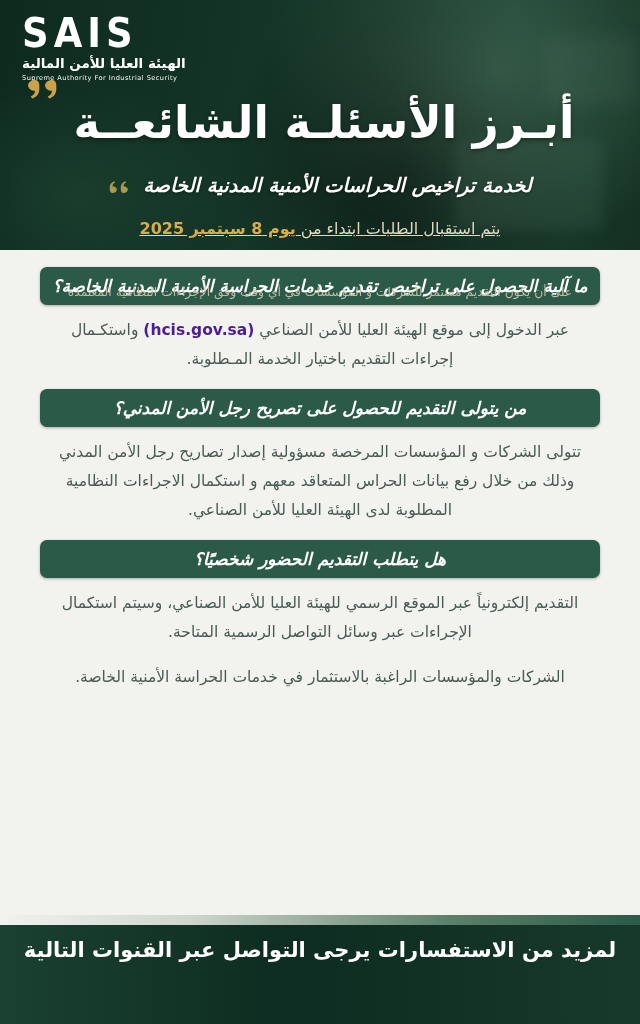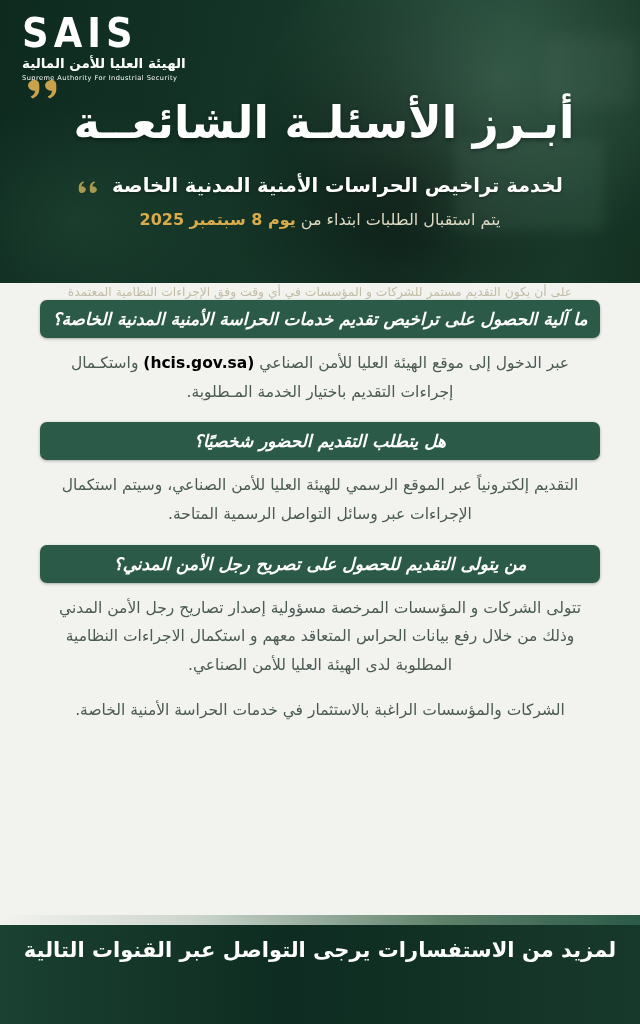--- a/index.html
+++ b/index.html
@@ -4,60 +4,60 @@
 <style>
   * { margin:0; padding:0; box-sizing:border-box; }
   html,body { background:#ddd; }
   body { font-family:"DejaVu Sans", sans-serif; }
   .poster{
     width:640px; height:1024px; margin:0 auto; position:relative;
     display:flex; flex-direction:column; overflow:hidden; background:#f2f2ef;
   }
   
   .header{
-    height:283px; position:relative; flex:none; color:#fff; direction:rtl;
+    height:250px; position:relative; flex:none; color:#fff; direction:rtl;
     background:
       radial-gradient(ellipse 330px 250px at 78% 28%, rgba(96,138,115,0.38), transparent 70%),
       radial-gradient(ellipse 270px 320px at 63% 68%, rgba(0,0,0,0.5), transparent 65%),
       radial-gradient(ellipse 220px 170px at 12% 78%, rgba(44,88,66,0.35), transparent 70%),
       linear-gradient(100deg, #0e2a1f 0%, #143527 40%, #1d4030 75%, #143122 100%);
   }
   .monitor-glow{ position:absolute; right:36px; top:140px; width:150px; height:90px;
     background:rgba(120,160,140,0.10); filter:blur(6px); border-radius:4px; }
   .monitor-glow2{ position:absolute; right:4px; top:36px; width:90px; height:70px;
     background:rgba(140,170,150,0.08); filter:blur(8px); border-radius:4px; }
   .logo{ position:absolute; top:14px; right:auto; left:22px; text-align:left; direction:ltr; }
   .logo-sais{ font-size:37px; font-weight:800; letter-spacing:5px; line-height:1.05;
     transform:scaleY(1.08); transform-origin:left top; }
   .logo-ar{ font-size:13.5px; font-weight:bold; margin-top:2px; direction:rtl; text-align:left; }
   .logo-en{ font-size:6.6px; font-weight:normal; letter-spacing:0.45px; margin-top:3px; white-space:nowrap; }
   .quotes-top{ position:absolute; top:80px; left:28px; display:flex; gap:3px; }
   .quotes-sub{ display:inline-flex; gap:2px; margin-right:8px; vertical-align:middle; }
   .main-title{ position:absolute; top:96px; right:0; left:8px; text-align:center;
     font-size:45px; font-weight:800; letter-spacing:0; text-shadow:0 2px 4px rgba(0,0,0,.35); }
   .subtitle{ position:absolute; top:174px; right:0; left:0; text-align:center;
-    font-size:19.5px; font-weight:bold; text-shadow:0 1px 3px rgba(0,0,0,.35); }
-  .dateline{ position:absolute; top:210px; right:0; left:0; text-align:center;
-    font-size:16px; color:#ddd8c2; }
+    font-size:19.5px; font-weight:bold; text-shadow:0 1px 3px rgba(0,0,0,.35);font-style:italic; }
+  .dateline{ position:absolute; top:219px; right:0; left:0; text-align:center;
+    font-size:16px; color:#ddd8c2;text-decoration:underline; }
   .date-strong{ color:#d9ab4a; font-weight:800; }
   .note{ position:absolute; top:250px; right:0; left:0; text-align:center;
     font-size:12.3px; color:#c2bda6;margin-top:35px; }
   
   .body{ flex:1; background:#f2f2ef; direction:rtl; padding:17px 40px 0; }
   .q-bar{
     background:#2b5a48; color:#fff; border-radius:7px; text-align:center;
     font-weight:bold; font-size:17px; padding:9px 10px;
     box-shadow:0 1px 3px rgba(0,0,0,.3);
     font-style:italic;
   }
   .answer{
     text-align:center; color:#4b5b53; font-size:15.5px; line-height:1.85;
     max-width:545px; margin:11px auto 16px;
   }
-  .gold{ color:#000000; font-weight:bold; unicode-bidi:embed; }
+  .gold{ color:#4c1d95; font-weight:bold; unicode-bidi:embed; }
   
   .strip{ height:10px; flex:none;
     background:linear-gradient(90deg,#f2f2ef 0%,#cdd6cd 30%,#5d8069 70%,#2b5a48 100%); }
   .footer{
     height:99px; flex:none; position:relative; color:#fff; text-align:center;
     background:linear-gradient(90deg,#1a4131 0%,#0e2c21 45%,#17392b 100%);
     padding-top:13px;
   }
   .footer-heading{ font-size:21px; font-weight:bold; direction:rtl; }
   svg{ display:block; }
@@ -111,27 +111,27 @@
 
     <div class="qa">
       <div class="q-bar">ما آلية الحصول على تراخيص تقديم خدمات الحراسة الأمنية المدنية الخاصة؟</div>
       <p class="answer"><span>عبر الدخول إلى موقع الهيئة العليا للأمن الصناعي </span><span class="gold" dir="ltr">(hcis.gov.sa)</span><span> واستكـمال إجراءات التقديم باختيار الخدمة المـطلوبة.</span></p>
     </div>
 
     <div class="qa">
     </div>
 
     <div class="qa">
-      <div class="q-bar">هل يتطلب التقديم الحضور شخصيًا؟</div>
-      <p class="answer"><span>التقديم إلكترونياً عبر الموقع الرسمي للهيئة العليا للأمن الصناعي، وسيتم استكمال الإجراءات عبر وسائل التواصل الرسمية المتاحة.</span></p>
+      <div class="q-bar">من يتولى التقديم للحصول على تصريح رجل الأمن المدني؟</div>
+      <p class="answer"><span>تتولى الشركات و المؤسسات المرخصة مسؤولية إصدار تصاريح رجل الأمن المدني وذلك من خلال رفع بيانات الحراس المتعاقد معهم و استكمال الاجراءات النظامية المطلوبة لدى الهيئة العليا للأمن الصناعي.</span></p>
     </div>
 
     <div class="qa">
-      <div class="q-bar">من يتولى التقديم للحصول على تصريح رجل الأمن المدني؟</div>
-      <p class="answer"><span>تتولى الشركات و المؤسسات المرخصة مسؤولية إصدار تصاريح رجل الأمن المدني وذلك من خلال رفع بيانات الحراس المتعاقد معهم و استكمال الاجراءات النظامية المطلوبة لدى الهيئة العليا للأمن الصناعي.</span></p>
+      <div class="q-bar">هل يتطلب التقديم الحضور شخصيًا؟</div>
+      <p class="answer"><span>التقديم إلكترونياً عبر الموقع الرسمي للهيئة العليا للأمن الصناعي، وسيتم استكمال الإجراءات عبر وسائل التواصل الرسمية المتاحة.</span></p>
     </div>
 
     <div class="qa">
       <p class="answer"><span>الشركات والمؤسسات الراغبة بالاستثمار في خدمات الحراسة الأمنية الخاصة.</span></p>
     </div>
 
   </div>
 
   <div class="strip"></div>
 

